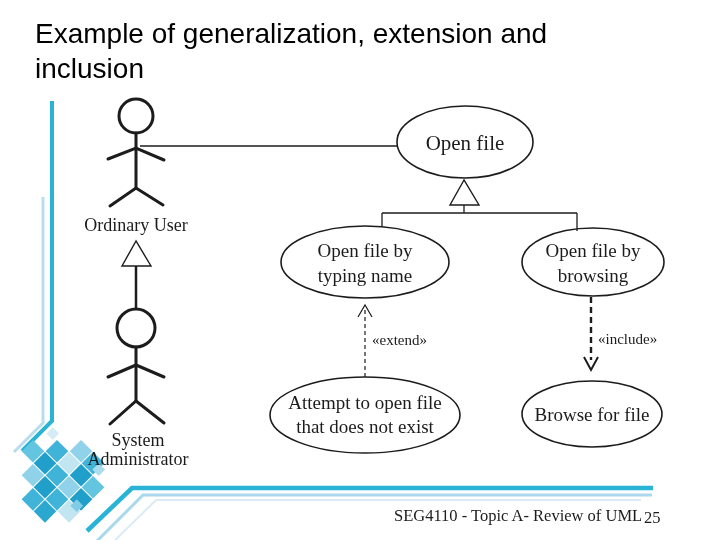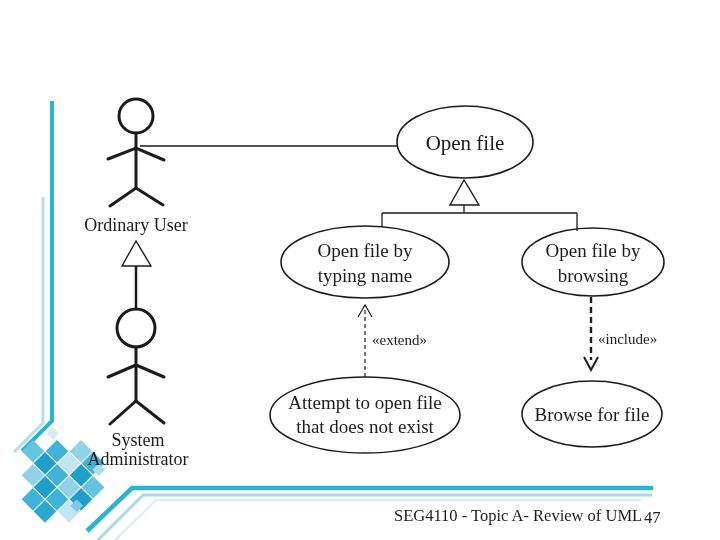--- a/index.html
+++ b/index.html
@@ -55,20 +55,24 @@
       <rect x="0" y="0" width="16" height="16" fill="#3fb3d8"></rect>
       <rect x="17" y="0" width="16" height="16" fill="#c2e5f2"></rect>
       <rect x="-17" y="17" width="16" height="16" fill="#3fb3d8"></rect>
       <rect x="0" y="17" width="16" height="16" fill="#2aa8d0"></rect>
       <rect x="-46" y="-40" width="9" height="9" fill="#d5ecf6"></rect>
       <rect x="12" y="-47" width="9" height="9" fill="#aadcee"></rect>
       <rect x="22" y="-6" width="9" height="9" fill="#7fcce4"></rect>
     </g>
   </svg>
 
+  <div class="title">
+    <div>Example of generalization, extension and</div>
+    <div>inclusion</div>
+  </div>
 
   <svg width="720" height="540">
     <g fill="none" stroke="#1c1c1c">
 
       <path d="M140,146 H397" stroke-width="1.3"></path>
 
       <g stroke-width="1.3">
         <path d="M464,205 V213"></path>
         <path d="M382,213 H577"></path>
         <path d="M382,213 V227"></path>
@@ -125,15 +129,15 @@
 
     <text class="diagram-text" x="372" y="345" font-size="15">«extend»</text>
     <text class="diagram-text" x="598" y="344" font-size="15">«include»</text>
 
     <text class="diagram-text" x="136" y="231" font-size="18" text-anchor="middle">Ordinary User</text>
     <text class="diagram-text" x="138" y="446" font-size="18" text-anchor="middle">System</text>
     <text class="diagram-text" x="138" y="465" font-size="18" text-anchor="middle">Administrator</text>
   </svg>
 
   <div class="footer-text">SEG4110 - Topic A-  Review of UML</div>
-  <div class="page-number">47</div>
+  <div class="page-number">25</div>
 
 </div>
 
 </body></html>

